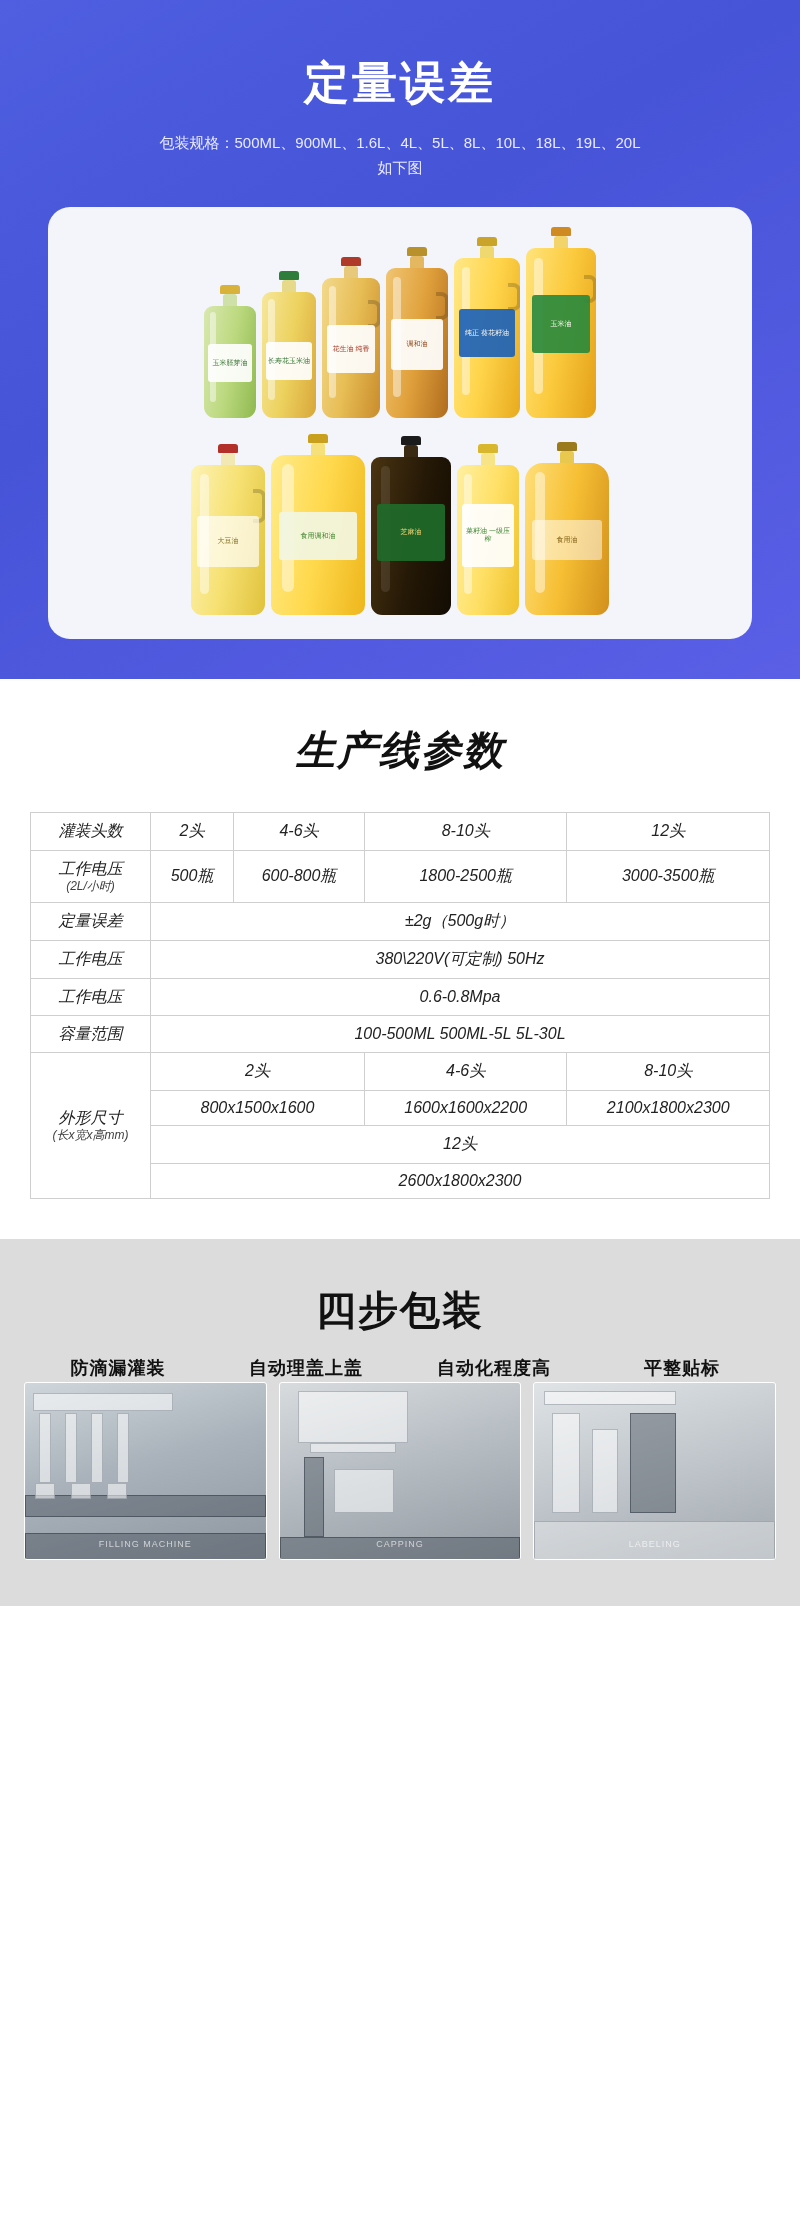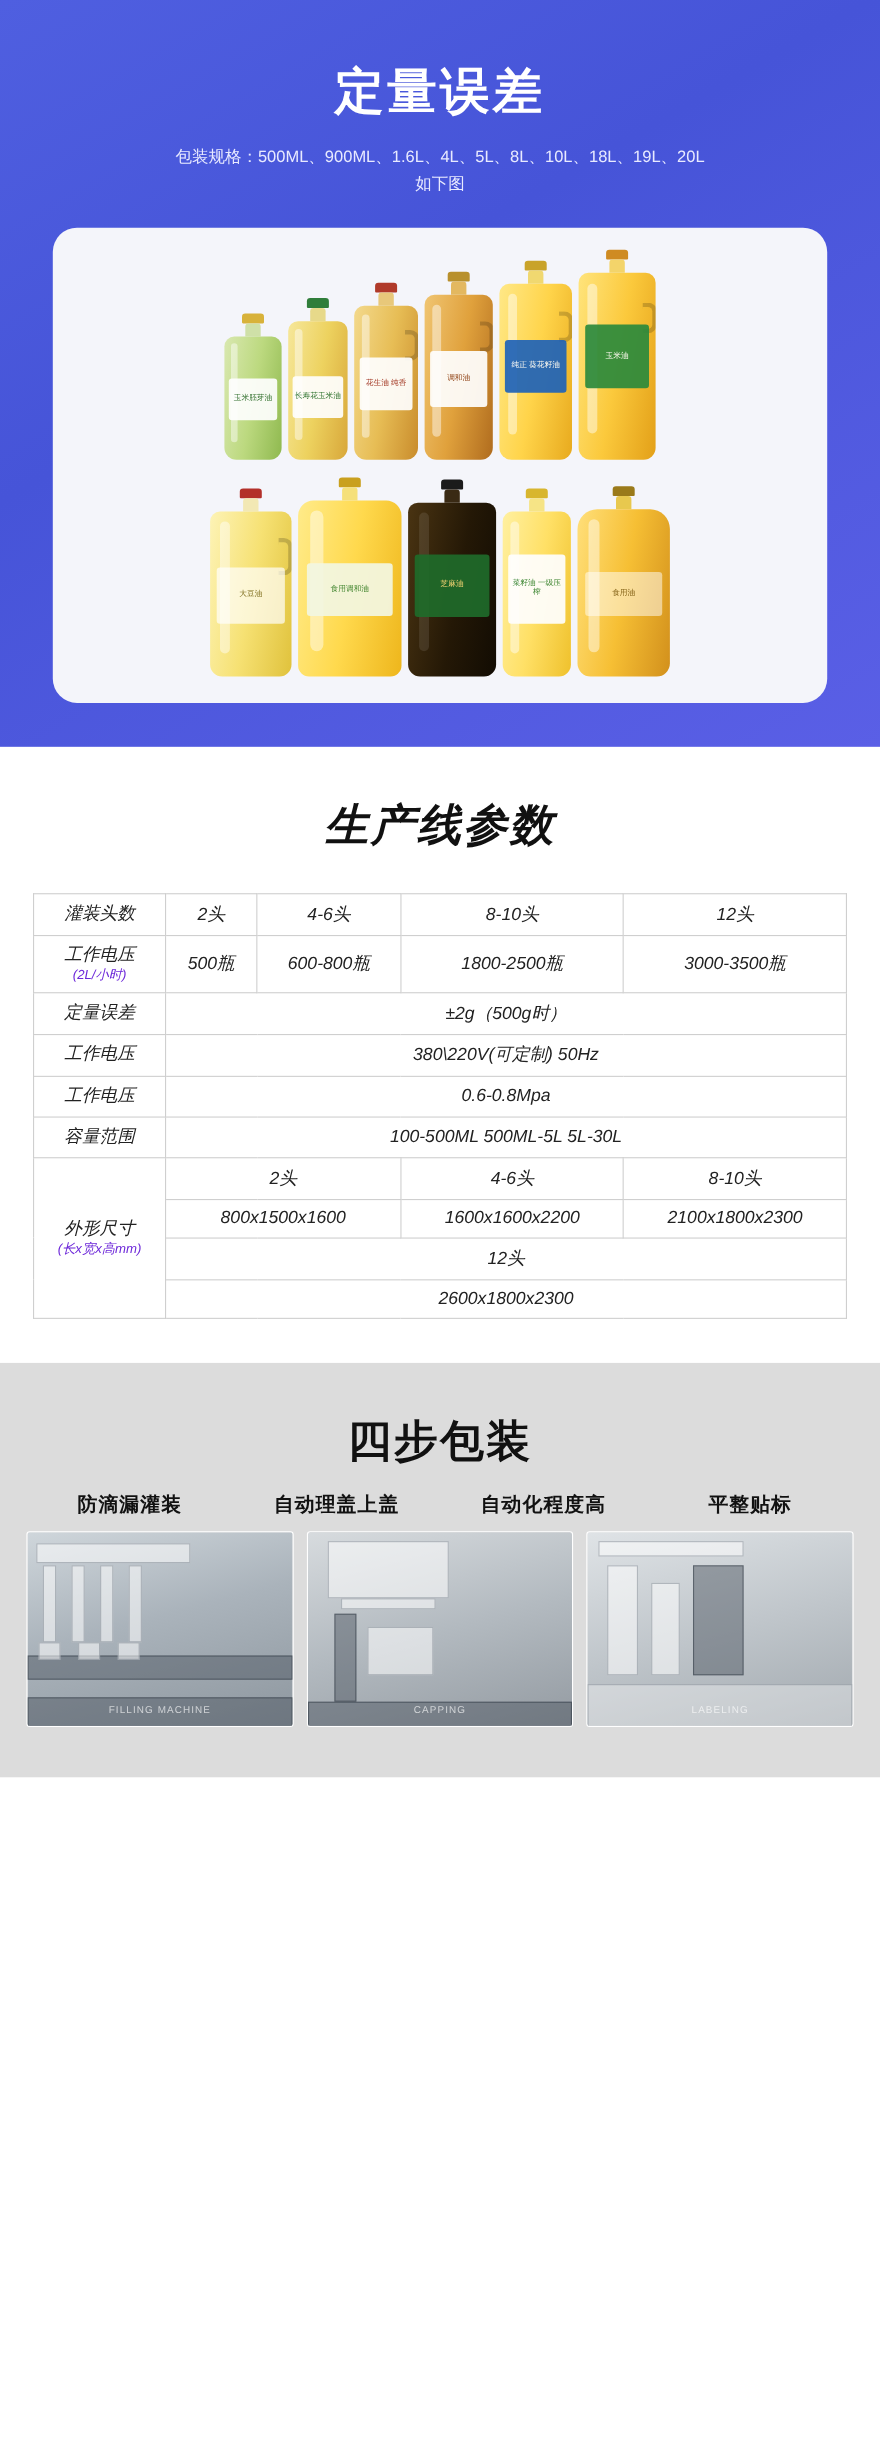--- a/index.html
+++ b/index.html
@@ -131,40 +131,40 @@
     padding: 8px 6px;
     text-align: center;
     vertical-align: middle;
     margin-top: 28px;
   }
   td.rowhead {
     width: 120px;
     font-size: 16px;
     line-height: 1.25;
   }
-  td.rowhead small { font-size: 12px; color: #6d28d9; display: block; }
+  td.rowhead small { font-size: 12px; color: #404040; display: block; }
   .nowrap { white-space: nowrap; }
 
   
   .steps {
     background: #dcdcdc;
     padding: 44px 24px 46px 24px;
   }
   .steps .section-title { margin-bottom: 18px; }
   .steps-desc {
     text-align: center;
     font-size: 14px;
     color: #4a4a4a;
     line-height: 1.9;
     margin: 0 auto 22px auto;
     max-width: 620px;
   }
   .step-labels {
     display: flex;
-    margin-bottom: 12px;
+    margin-bottom: 2px;
   }
   .step-labels div {
     flex: 1;
     text-align: center;
     font-size: 18px;
     font-weight: bold;
     color: #111;
     letter-spacing: 1px;
   }
   .step-imgs {

